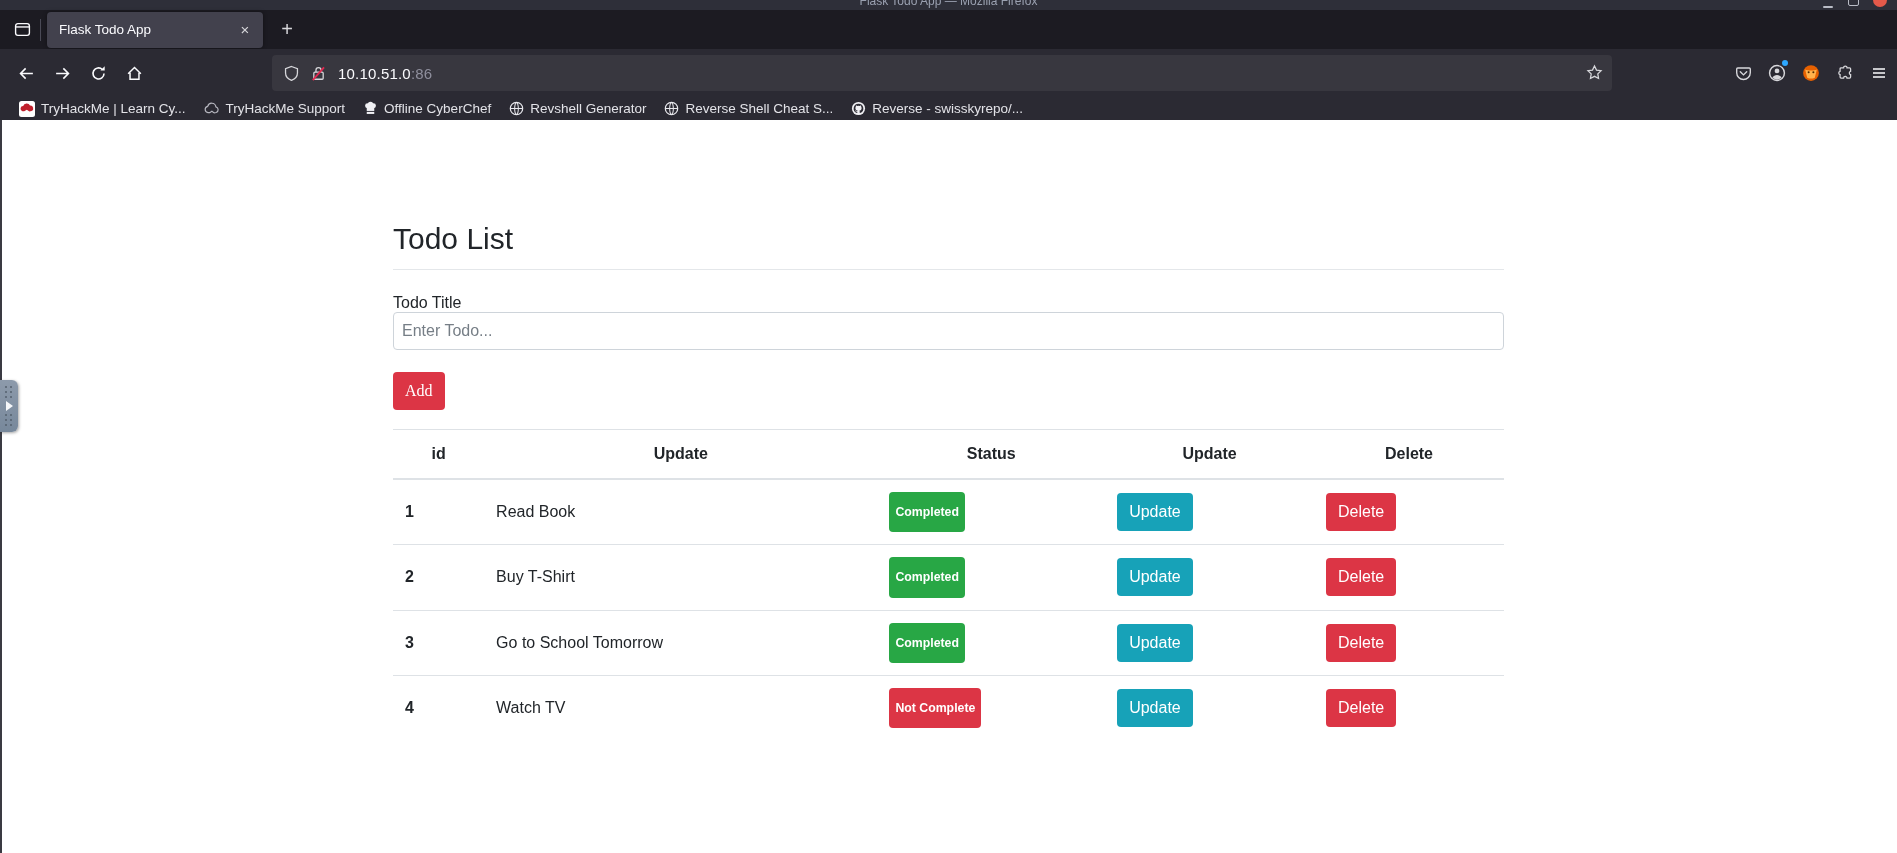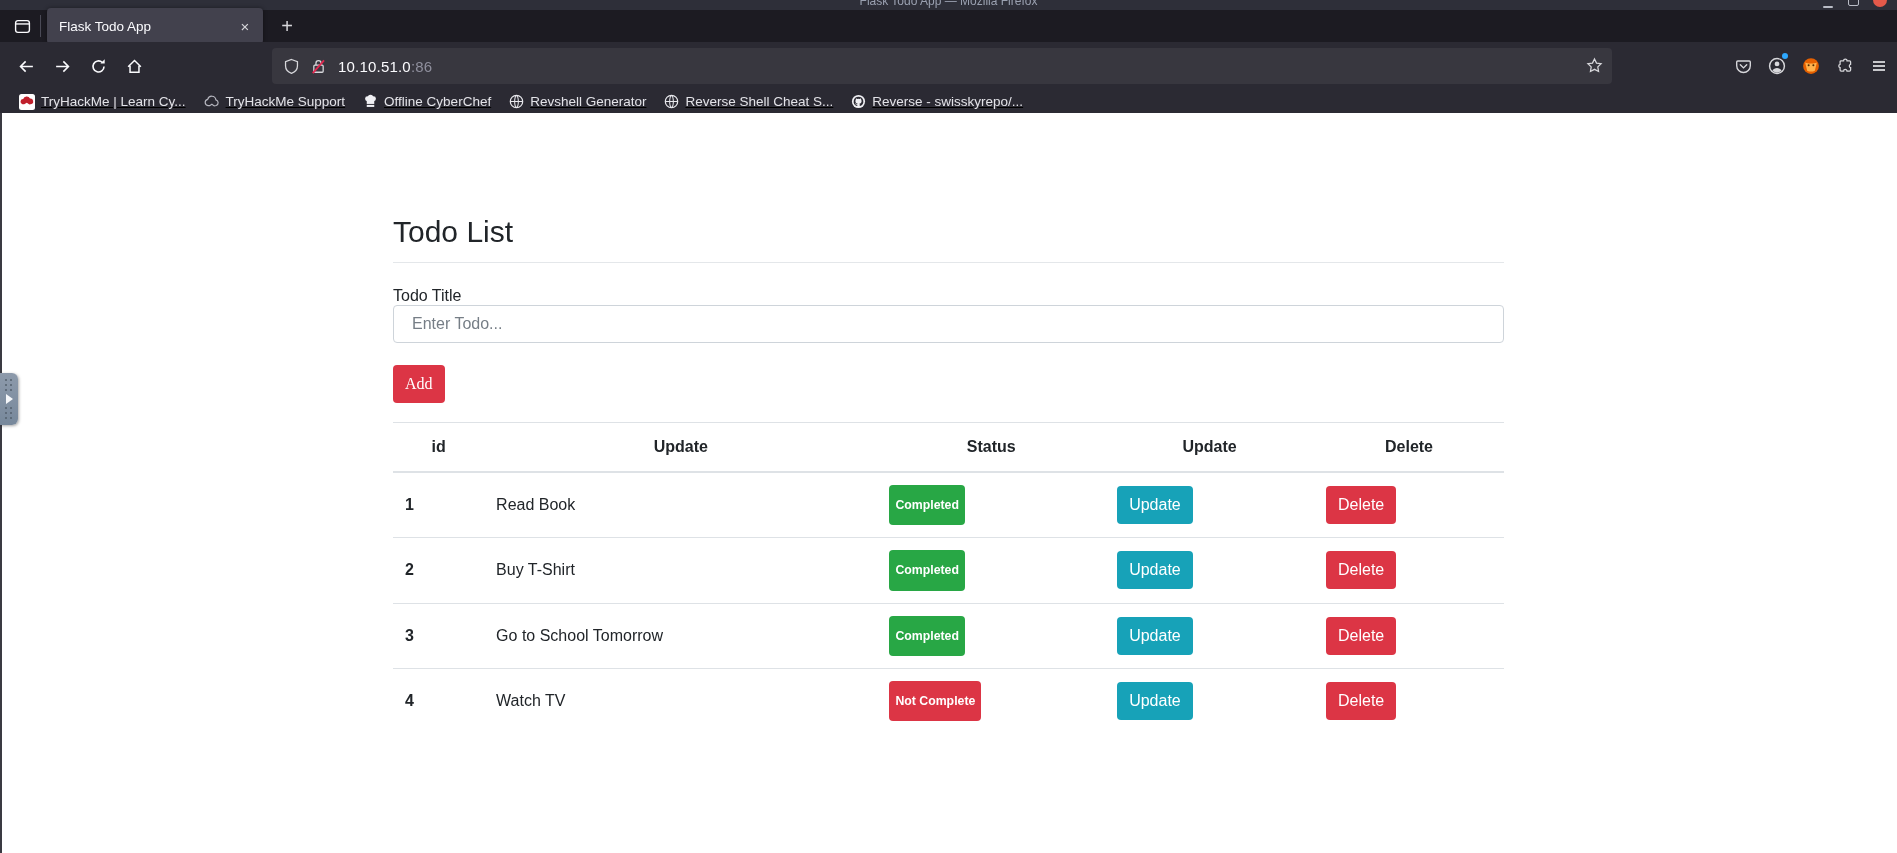--- a/index.html
+++ b/index.html
@@ -8,21 +8,21 @@
 
   
   .titlebar { height:10px; background:#2e2f39; position:relative; overflow:hidden; }
   .titlebar-text { position:absolute; left:0; right:0; top:-7px; text-align:center;
                    font-size:12px; color:#9aa0b0; line-height:16px; }
   .win-controls { position:absolute; right:6px; top:0; height:10px; }
   .wc-min  { position:absolute; right:58px; top:6px; width:10px; height:2px; background:#b9bcc6; border-radius:1px; }
   .wc-max  { position:absolute; right:32px; top:-3px; width:11px; height:9px; border:1.5px solid #b9bcc6; border-radius:2px; }
   .wc-close{ position:absolute; right:4px; top:-7px; width:14px; height:14px; border-radius:50%; background:#e4594a; }
 
-  .tabbar { height:32px; background:#1c1b22; display:flex; align-items:center; position:relative; }
+  .tabbar { height:39px; background:#1c1b22; display:flex; align-items:center; position:relative; }
   .fxview-btn { width:30px; height:30px; margin-left:7px; display:flex; align-items:center;
                 justify-content:center; border-radius:4px; }
   .tab-sep { width:1px; height:22px; background:#4a4a56; margin:0 6px 0 3px; }
   .tab { width:216px; height:36px; background:#42414d; border-radius:4px; display:flex;
          align-items:center; padding:0 8px 0 12px; box-shadow:0 0 4px rgba(0,0,0,.4); }
   .tab-label { flex:1; font-size:13.5px; color:#fbfbfe; white-space:nowrap; overflow:hidden; }
   .tab-close { width:20px; height:20px; display:flex; align-items:center; justify-content:center;
                color:#d7d7db; font-size:15px; border-radius:3px; }
   .newtab { width:30px; height:30px; margin-left:9px; display:flex; align-items:center;
             justify-content:center; color:#d7d7db; font-size:20px; font-weight:300; border-radius:4px; }
@@ -36,41 +36,41 @@
   .urlbar .gap { width:10px; }
   .url-text { font-size:15px; color:#fbfbfe; margin-left:11px; letter-spacing:.2px; }
   .url-port { color:#8f8f9d; }
   .url-star { position:absolute; right:9px; top:9px; }
   .nav-right { position:absolute; right:2px; top:8px; display:flex; }
   .nav-right .nav-btn { margin-left:2px; position:relative; }
   .acct-dot { position:absolute; top:3px; right:5px; width:6px; height:6px; border-radius:50%;
               background:#2ea8ff; }
 
   .bookmarksbar { height:23px; background:#2b2a33; display:flex; align-items:center; padding-left:10px; }
-  .bm-item { display:flex; align-items:center; gap:6px; padding:0 9px; height:21px; border-radius:3px;text-decoration:underline; }
+  .bm-item { display:flex; align-items:center; gap:6px; padding:0 9px; height:21px; border-radius:3px; }
   .bm-label { font-size:13.5px; color:#e3e3e8; white-space:nowrap; }
   .bm-icon { display:flex; align-items:center; }
 
   
   .content { height:759px; background:#ffffff; position:relative; color:#212529; }
   .left-edge { position:absolute; left:0; top:0; bottom:-6px; width:2px; background:#3a3a42; }
   .side-handle { position:absolute; left:0; top:260px; width:18px; height:52px;
                  background:linear-gradient(180deg,#8d9aab,#77889b); border-radius:0 6px 6px 0;
                  box-shadow:1px 1px 3px rgba(0,0,0,.35); z-index:5; }
   .sh-dots { position:absolute; left:5px; width:2px; height:2px; border-radius:50%; background:#55606e;
              box-shadow:5px 0 0 #55606e, 0 5px 0 #55606e, 5px 5px 0 #55606e, 0 10px 0 #55606e, 5px 10px 0 #55606e; }
   .sh-dots.top { top:6px; } .sh-dots.bottom { top:34px; }
   .sh-tri { position:absolute; left:6px; top:21px; width:0; height:0;
             border-left:7px solid #f5f7fa; border-top:5px solid transparent; border-bottom:5px solid transparent; }
 
   .container { width:1111px; margin:0 auto; padding-top:101px; }
   h1.page-title { font-size:30px; font-weight:500; line-height:1.2; margin-bottom:12px; color:#212529; }
   hr.rule { border:none; border-top:1px solid #e4e7ea; margin:0 0 24px 0; }
   .form-label { display:block; font-size:16px; margin-bottom:0; }
-  .todo-input { width:100%; height:38px; font-size:16px; padding:6px 18px; color:#495057;
+  .todo-input { width:100%; height:38px; font-size:16px; padding:6px 8px; color:#495057;
                 border:1px solid #ced4da; border-radius:4px; outline:none;
                 font-family:"Liberation Sans", sans-serif; }
   .todo-input::placeholder { color:#767e86; }
   .btn { display:inline-block; border:none; color:#fff; font-size:16px; padding:7px 12px;
          border-radius:4px; font-family:"Liberation Sans", sans-serif; cursor:pointer; line-height:24px; }
   .btn-danger { background:#dc3545; }
   .btn-info { background:#17a2b8; }
   .btn-add { margin-top:22px;font-family:Liberation Serif, serif; }
 
   table.todo-table { width:100%; border-collapse:collapse; margin-top:19px; font-size:16px; }

